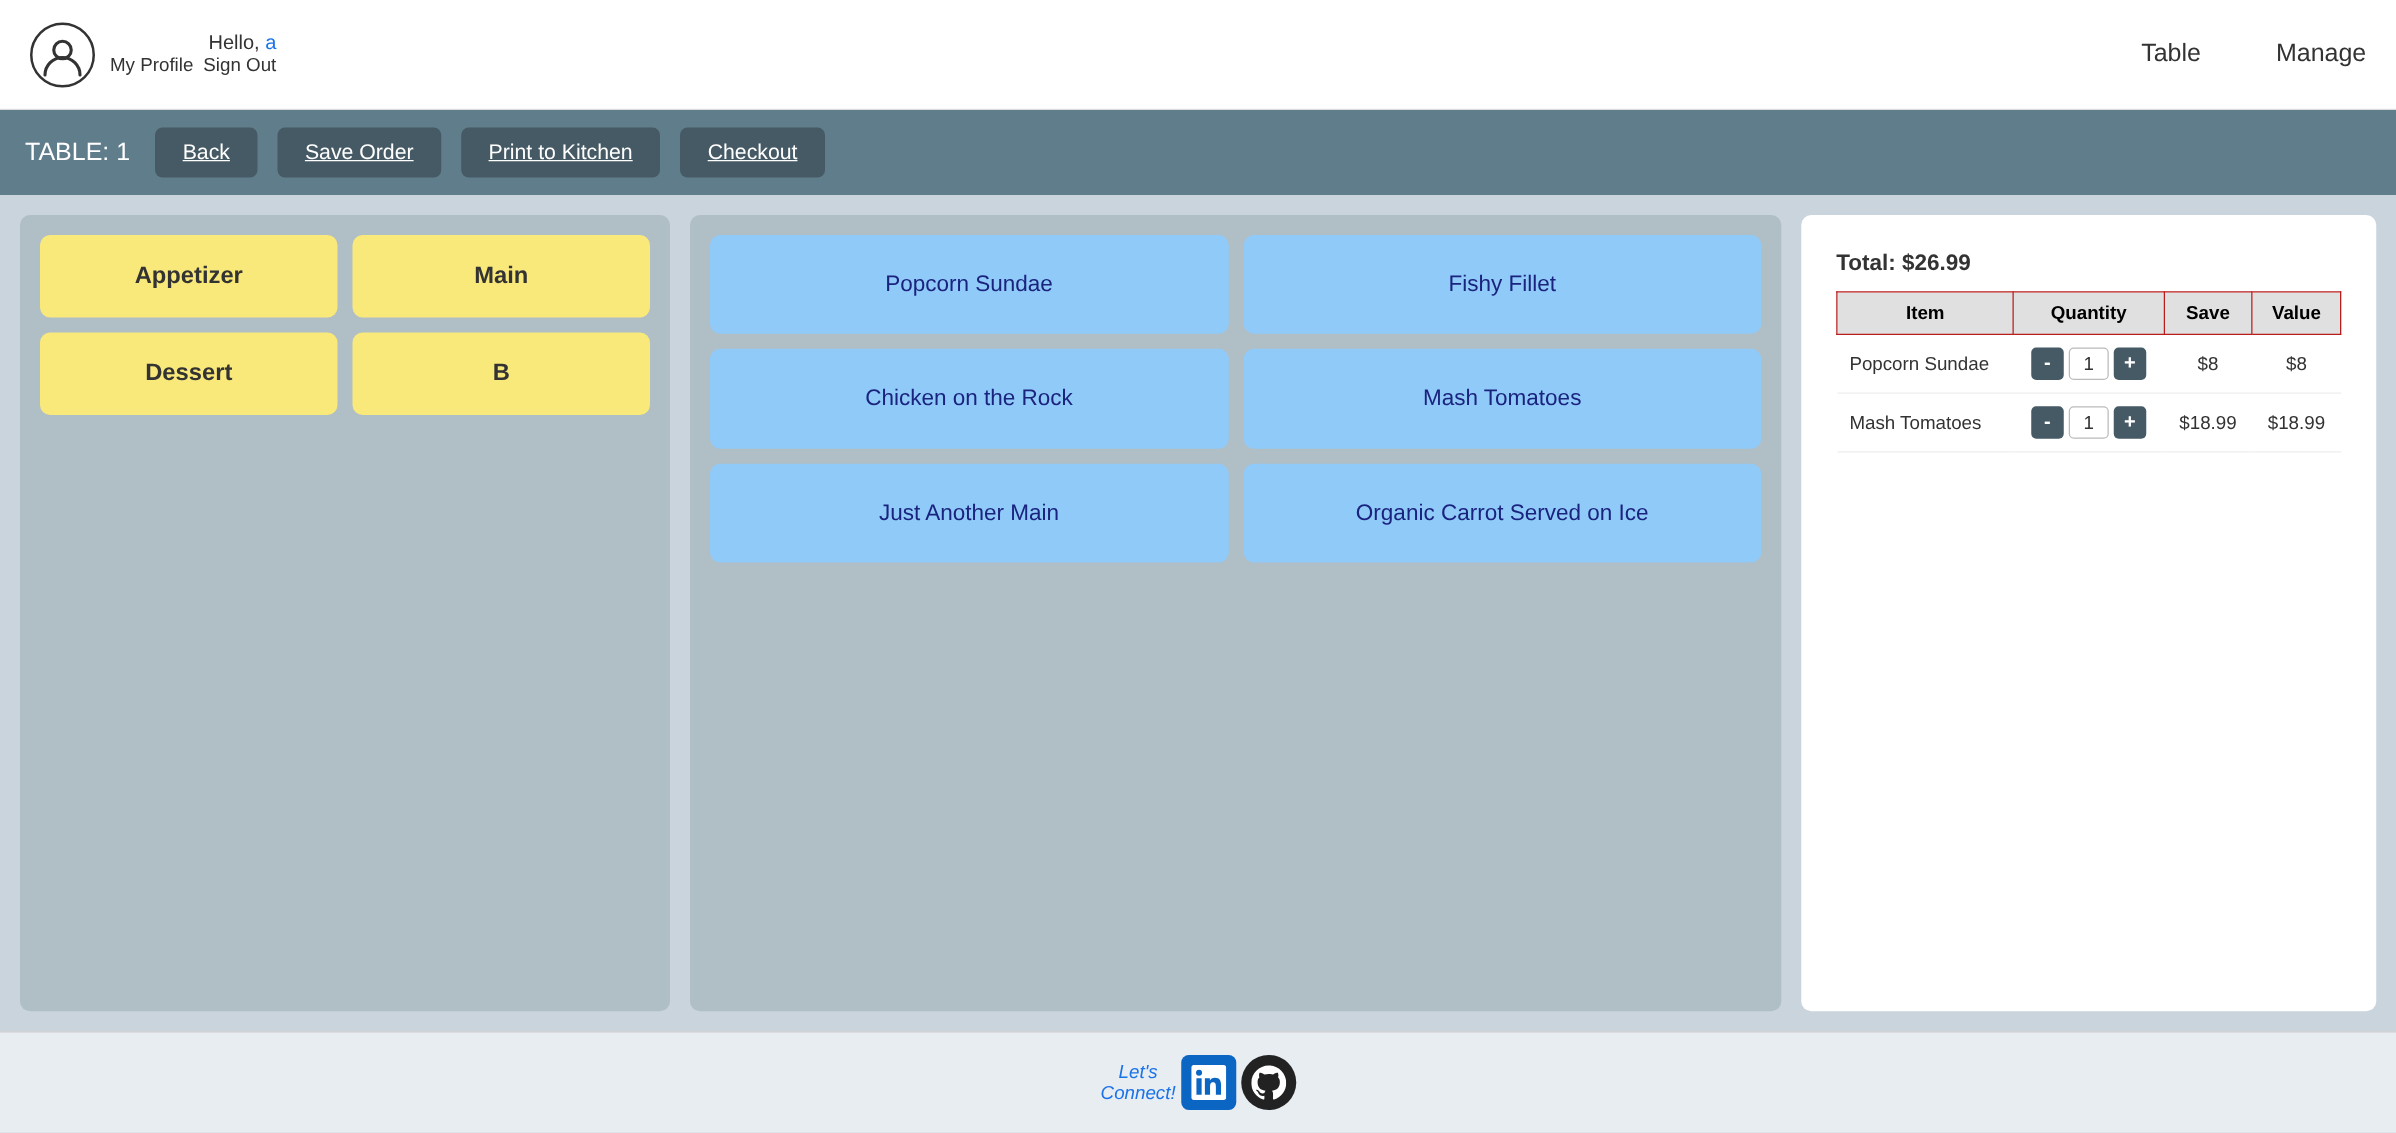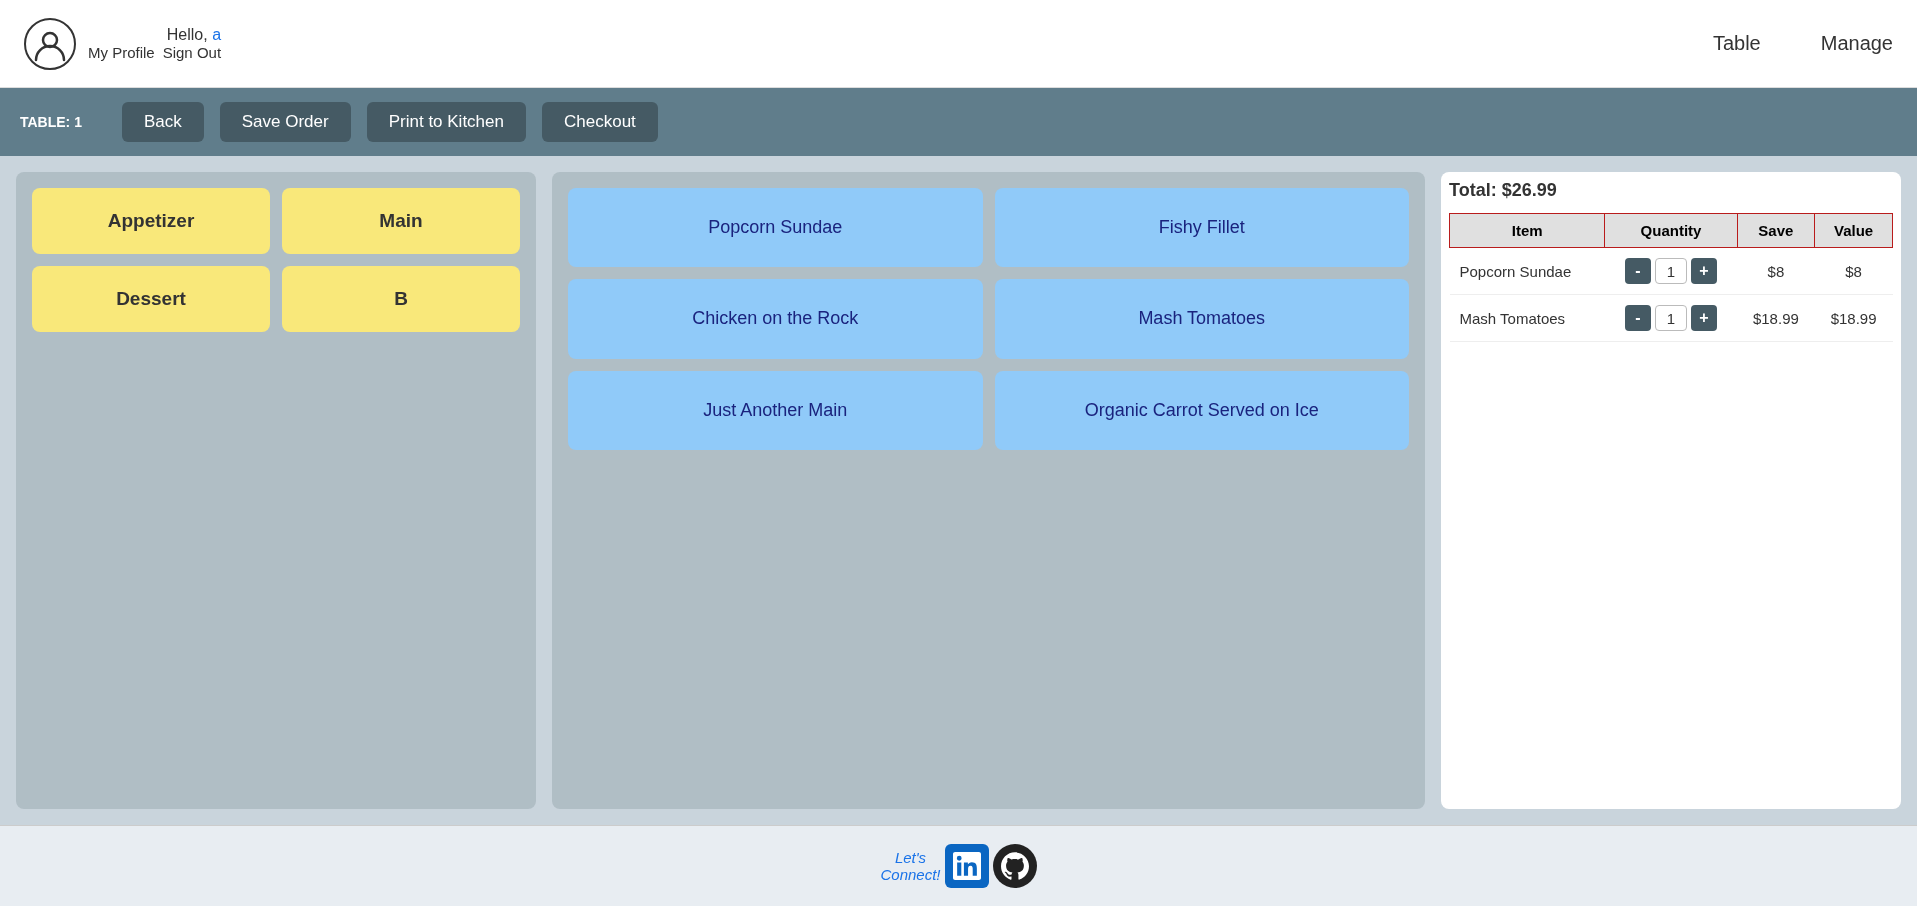--- a/index.html
+++ b/index.html
@@ -55,33 +55,34 @@
     .toolbar {
       background: #607d8b;
       display: flex;
       align-items: center;
       padding: 14px 20px;
       gap: 16px;
       min-height: 68px;
     }
     .table-label {
       color: #ffffff;
-      font-size: 14px;
-      font-weight: bold;
-      margin-right: 24px;
+      font-size: 20px;
+      font-weight: normal;
+      margin-right: 4px;
     }
     .toolbar-btn {
       background: #455a64;
       color: #ffffff;
       border: none;
       border-radius: 6px;
       padding: 10px 22px;
       font-size: 17px;
       cursor: pointer;
       font-weight: 500;
+      text-decoration: underline;
     }
 
     
     .main-content {
       flex: 1;
       display: flex;
       padding: 16px;
       gap: 16px;
       background: #c9d4dc;
     }
@@ -134,21 +135,21 @@
       cursor: pointer;
       color: #1a237e;
       text-align: center;
       line-height: 1.3;
     }
 
     
     .order-panel {
       background: #ffffff;
       border-radius: 8px;
-      padding: 8px;
+      padding: 28px;
       width: 460px;
       min-height: 480px;
     }
     .order-total {
       font-size: 18px;
       font-weight: bold;
       color: #333;
       margin-bottom: 12px;
     }
     .order-table {

